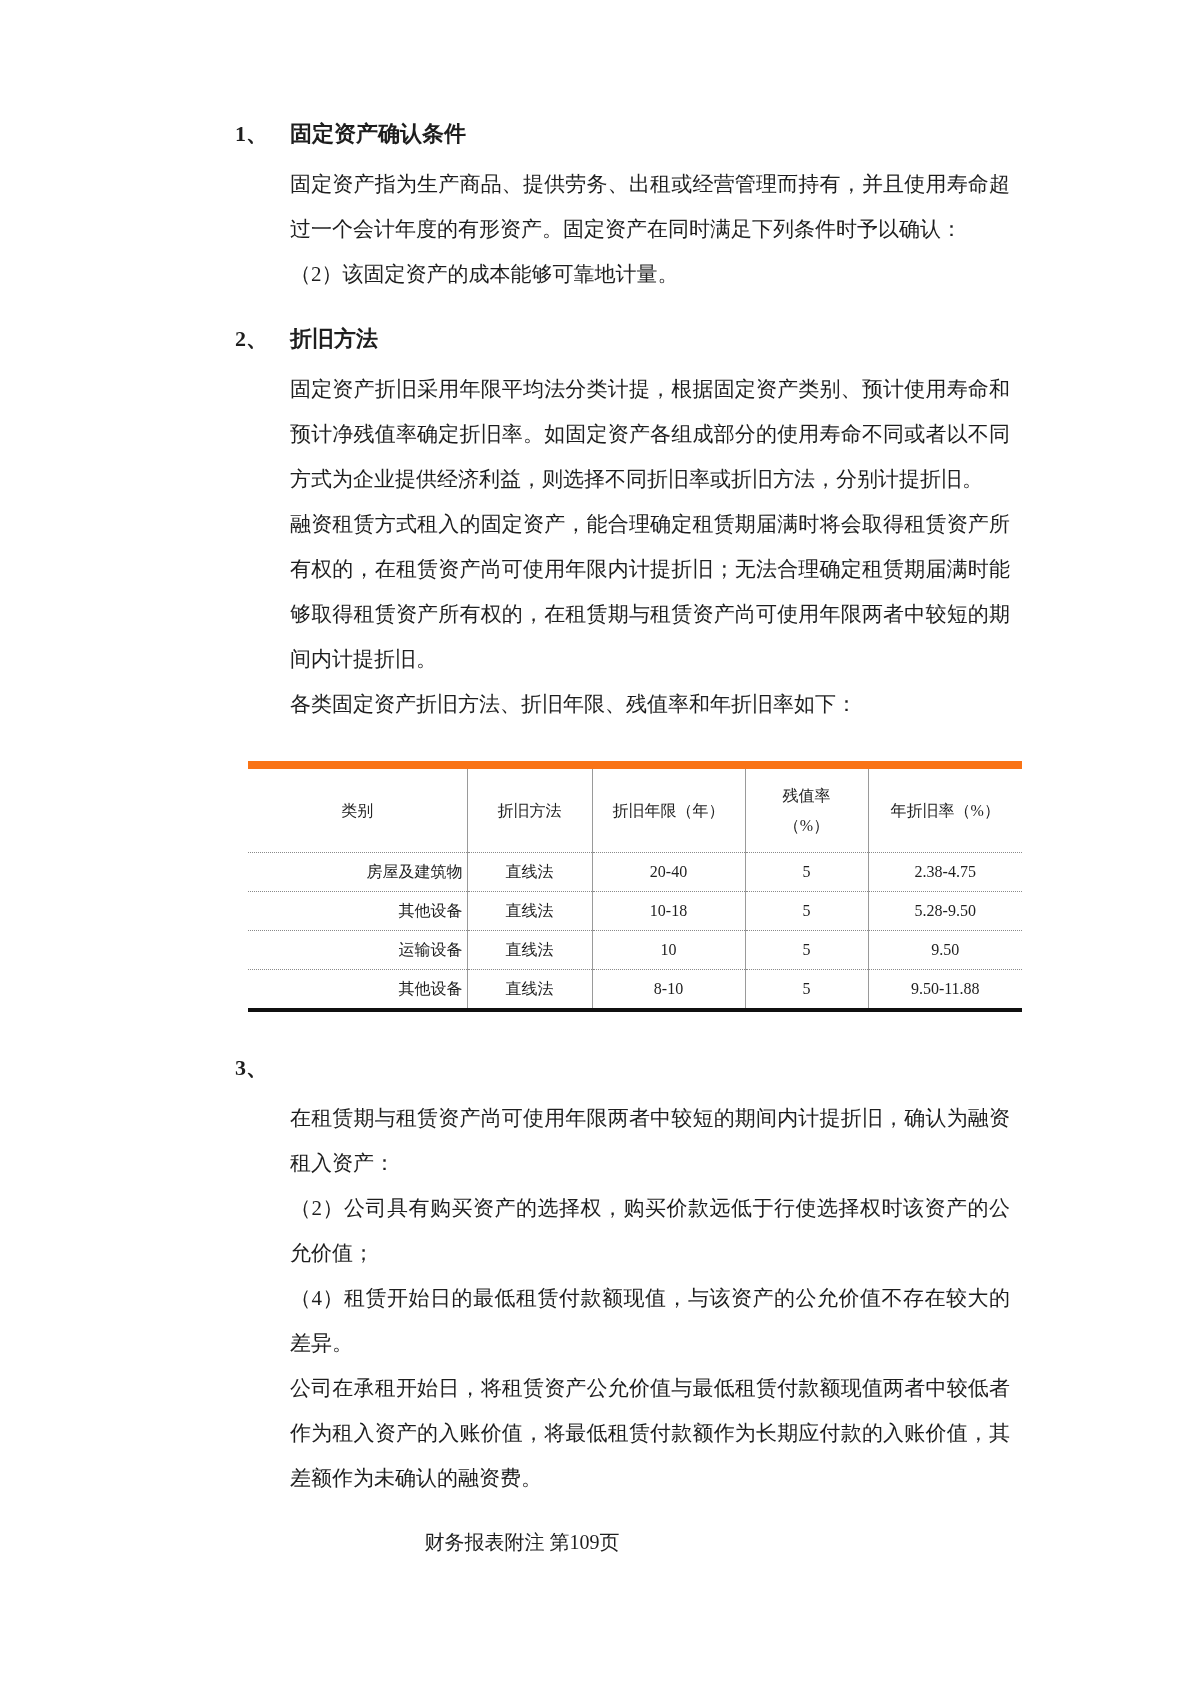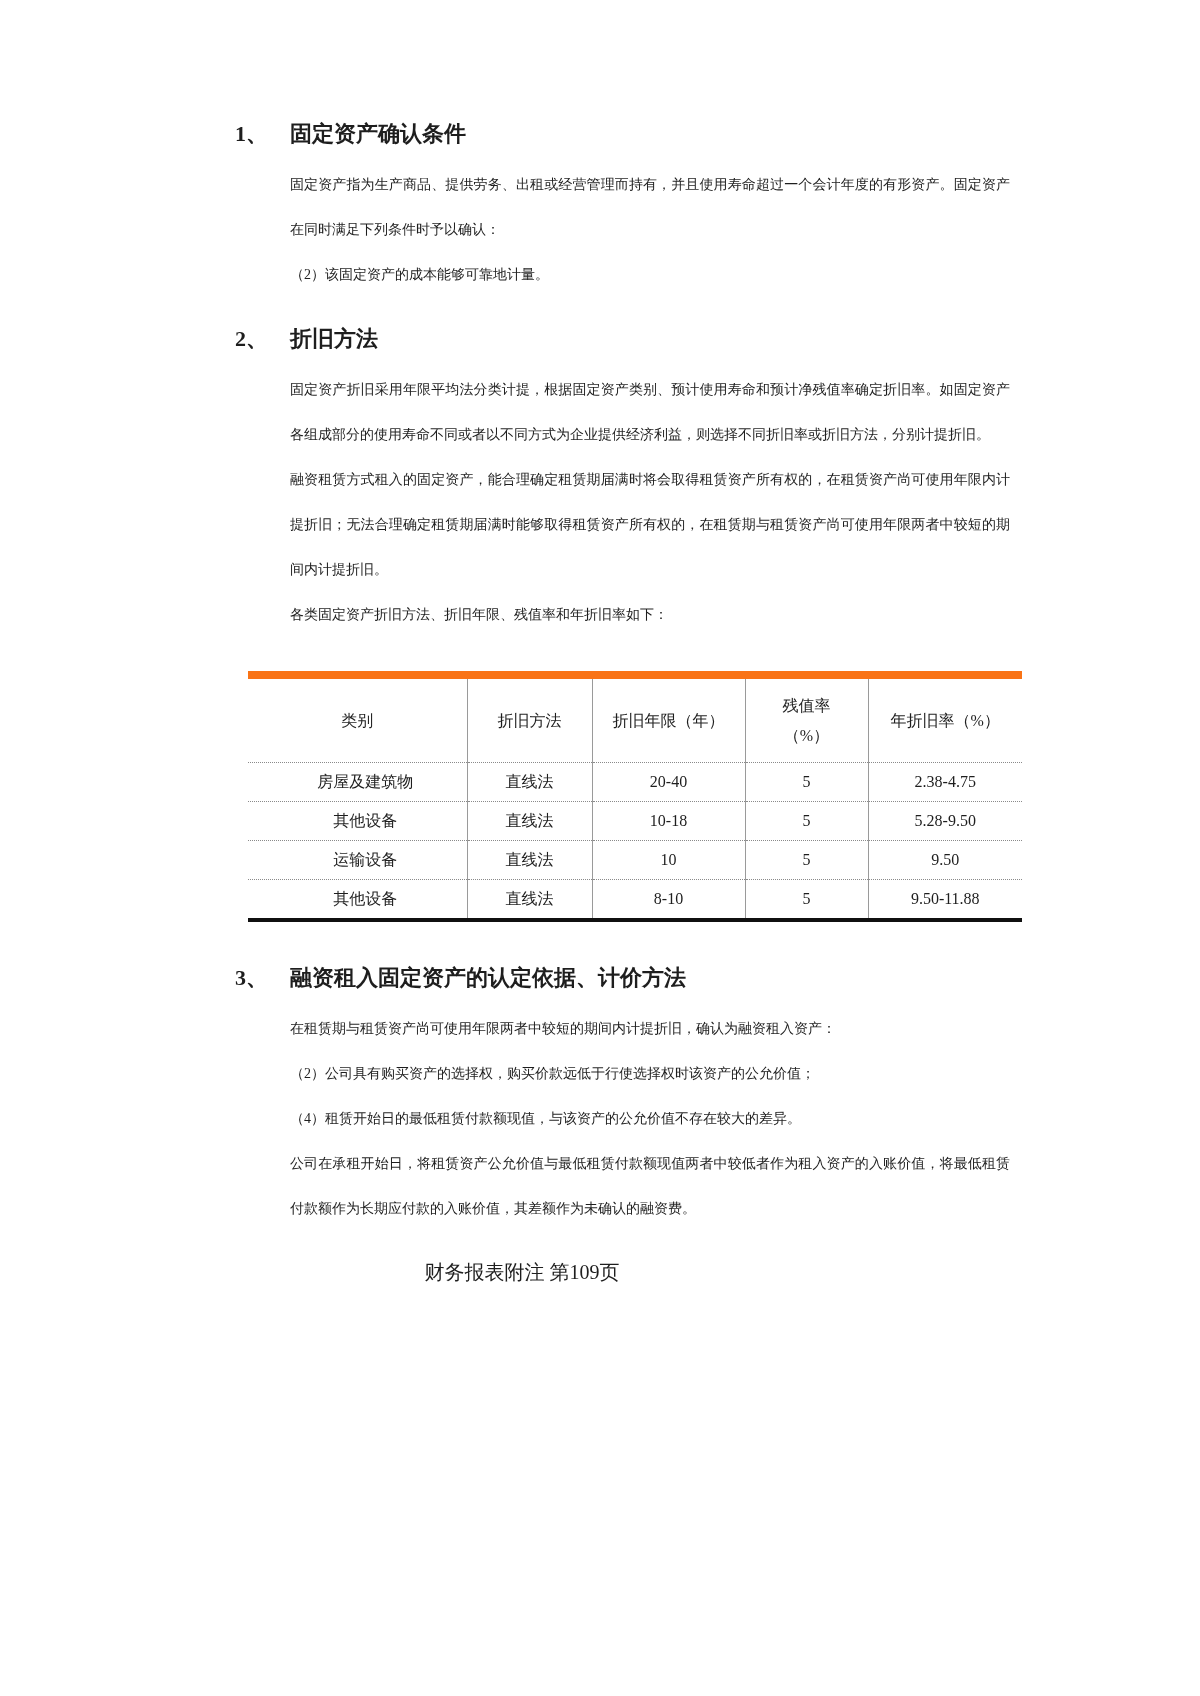--- a/index.html
+++ b/index.html
@@ -32,21 +32,21 @@
   .sec-num {
     width: 55px;
     flex: 0 0 55px;
   }
   .sec-body {
     margin-left: 55px;
     width: 720px;
   }
   .sec-body p {
     margin: 0;
-    font-size: 14px;
+    font-size: 21px;
     line-height: 45px;
     text-align: justify;
   }
   .table-wrap {
     margin: 34px 0 40px 13px;
     width: 774px;
   }
   table.dep-table {
     border-collapse: collapse;
     width: 774px;
@@ -72,21 +72,21 @@
     height: 83px;
     border-bottom: 1px dotted #8a8a8a;
     line-height: 30px;
   }
   table.dep-table tbody td {
     height: 38px;
     border-bottom: 1px dotted #8a8a8a;
   }
   table.dep-table tbody tr:last-child td { border-bottom: none; }
   table.dep-table td.cat {
-    text-align: center;
+    text-align: right;
     padding-left: 20px;
   }
   .footer {
     margin-top: 26px;
     width: 1044px;
     margin-left: -235px;
     text-align: center;
     font-size: 20px;
     line-height: 30px;
   }
@@ -169,21 +169,20 @@
             <td>9.50-11.88</td>
           </tr>
         </tbody>
       </table>
     </div>
   </div>
 
   <div class="section">
     <div class="sec-head">
       <span class="sec-num">3、</span>
-      <span class="sec-title">融资租入固定资产的认定依据、计价方法</span>
     </div>
     <div class="sec-body">
       <p>在租赁期与租赁资产尚可使用年限两者中较短的期间内计提折旧，确认为融资租入资产：</p>
       <p>（2）公司具有购买资产的选择权，购买价款远低于行使选择权时该资产的公允价值；</p>
       <p>（4）租赁开始日的最低租赁付款额现值，与该资产的公允价值不存在较大的差异。</p>
       <p>公司在承租开始日，将租赁资产公允价值与最低租赁付款额现值两者中较低者作为租入资产的入账价值，将最低租赁付款额作为长期应付款的入账价值，其差额作为未确认的融资费。</p>
     </div>
   </div>
 
   <div class="footer">财务报表附注 第109页</div>

